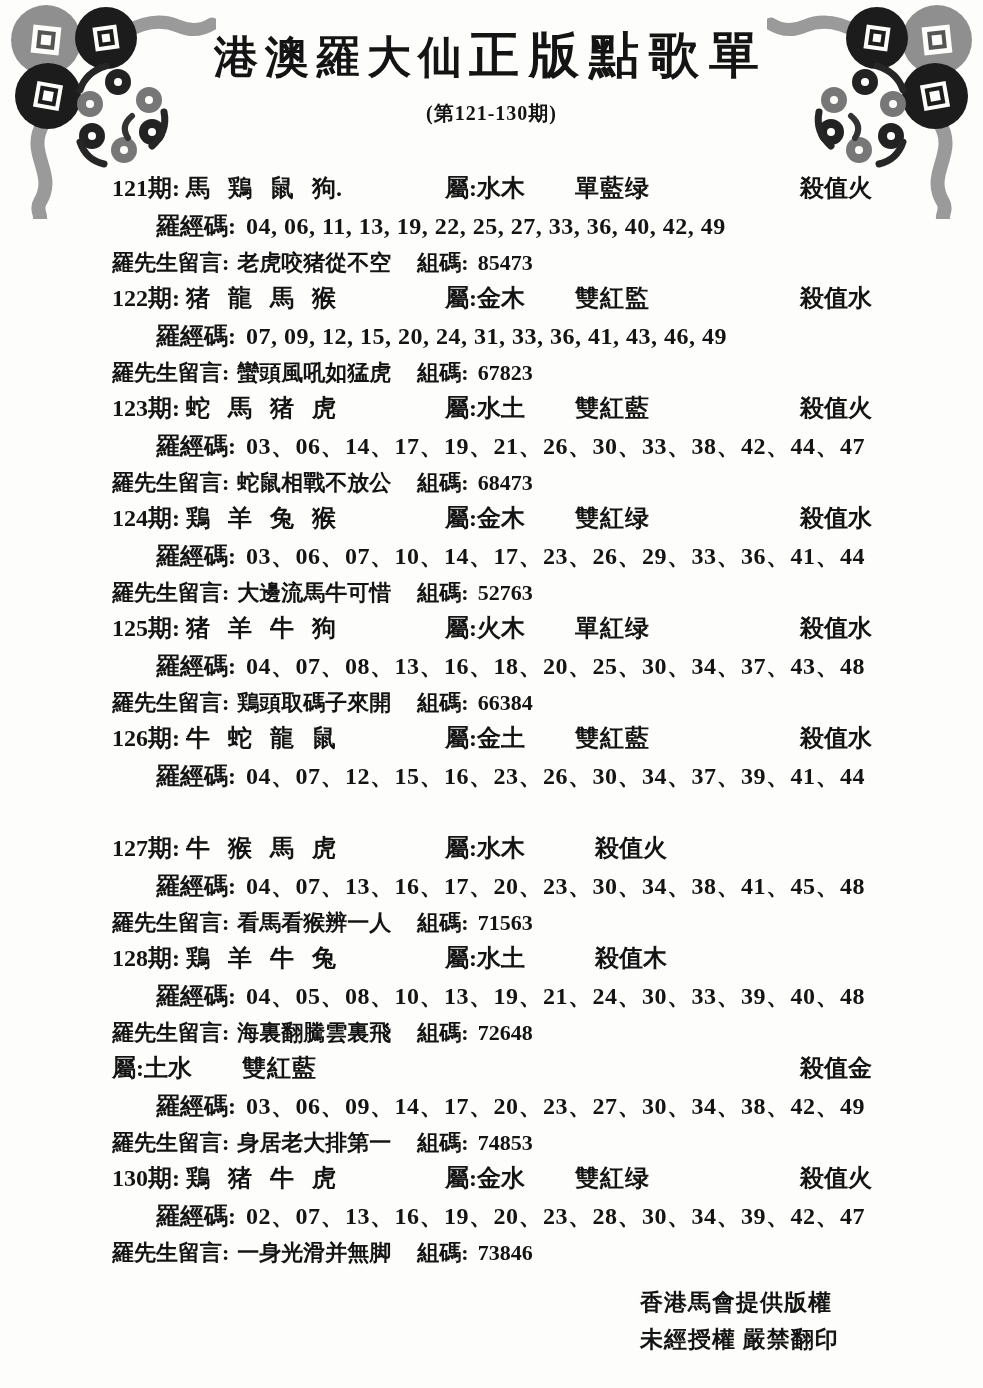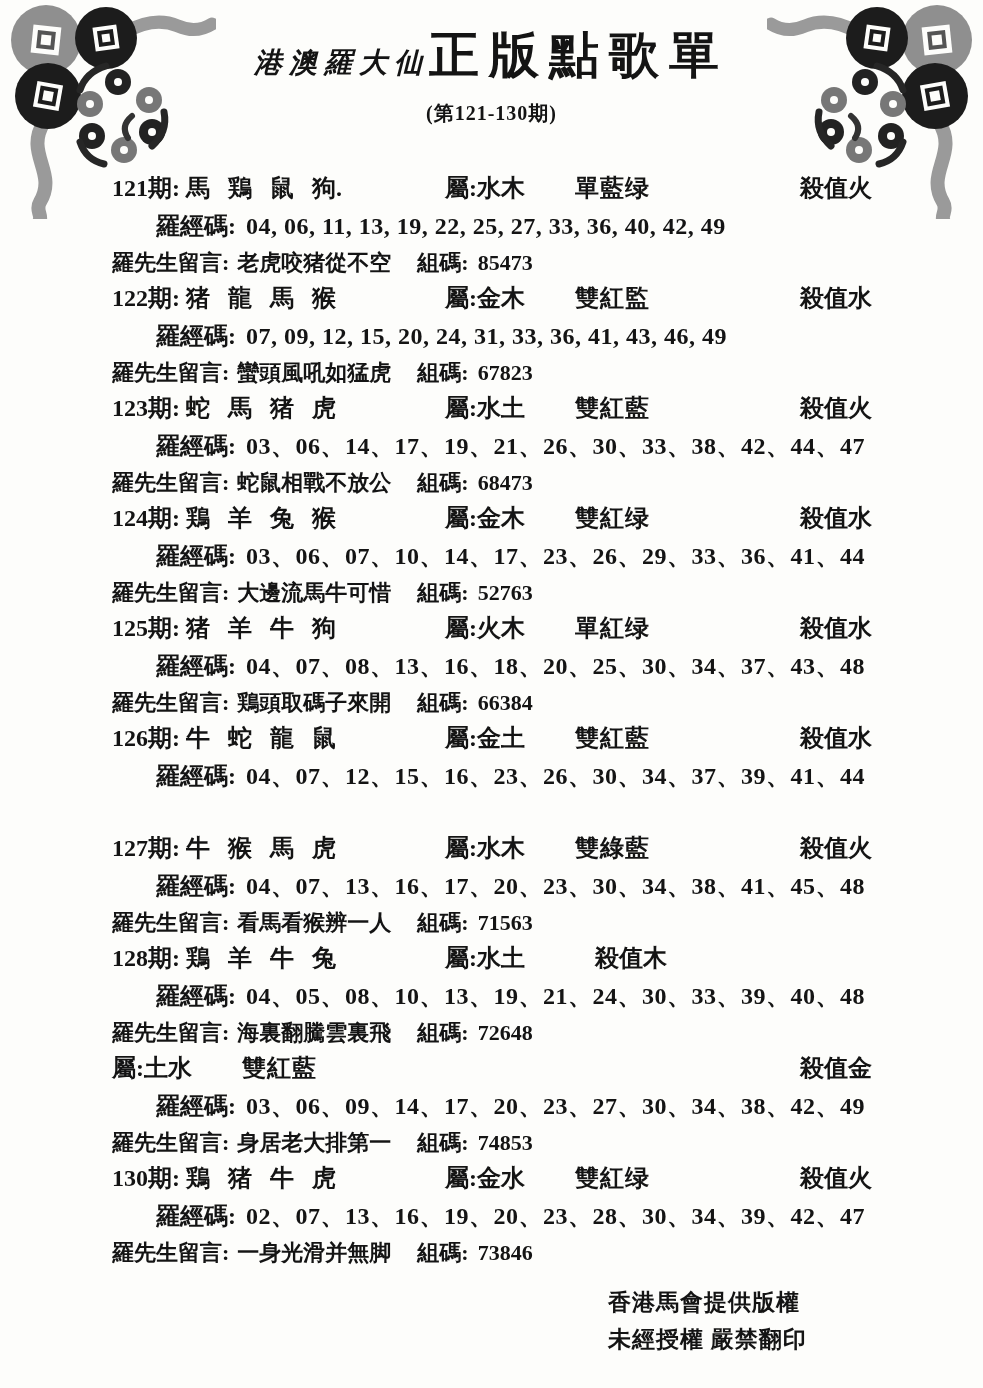--- a/index.html
+++ b/index.html
@@ -12,41 +12,41 @@
     position:relative;width:983px;height:1388px;
     background:#fdfdfb;overflow:hidden;
   }
   
   .corner{position:absolute;top:4px;width:210px;height:215px;}
   .corner.left{left:6px;}
   .corner.right{right:6px;transform:scaleX(-1);}
   
   .header{position:absolute;top:28px;left:0;width:100%;text-align:center;}
   .title{font-weight:bold;white-space:nowrap;line-height:1.1;}
-  .title .t-prefix{font-size:28px;letter-spacing:7px;font-style:italic;}
+  .title .t-prefix{font-size:44px;letter-spacing:7px;}
   .title .t-main{font-size:50px;letter-spacing:10px;}
   .subtitle{margin-top:17px;font-size:20px;font-weight:bold;letter-spacing:1px;}
   
   .main{position:absolute;top:172px;left:112px;width:760px;}
   .period{height:110px;}
   .row{white-space:nowrap;}
   .head{display:flex;align-items:baseline;height:38px;font-size:24px;font-weight:bold;}
   .head .issue{width:333px;}
   .head .animals{word-spacing:12px;margin-left:6px;margin-top:28px;}
   .head .belong{width:130px;}
   .head .colors{flex:1;letter-spacing:1px;}
   .head .kill{width:92px;text-align:right;}
   .code{height:38px;font-size:24px;font-weight:bold;margin-left:44px;}
   .code .codes{margin-left:10px;letter-spacing:0.5px;}
   .msg{height:34px;font-size:22px;font-weight:bold;}
   .msg .msgtext{margin-left:8px;}
   .msg .group{margin-left:26px;}
   .msg .group .gval{margin-left:9px;}
   
-  .footer{position:absolute;top:1284px;left:608px;font-size:23px;font-weight:bold;line-height:37px;letter-spacing:1px;}
+  .footer{position:absolute;top:1284px;left:640px;font-size:23px;font-weight:bold;line-height:37px;letter-spacing:1px;}
 </style>
 </head>
 <body>
 
 <div class="page">
 
   <svg class="corner left" viewBox="0 0 210 215" aria-hidden="true">
     <g stroke="none">
 
       <path d="M120,28 q28,-16 52,-6 q18,8 34,-2" fill="none" stroke="#9a9a9a" stroke-width="13" stroke-linecap="round"></path>
@@ -212,21 +212,20 @@
         </div>
         <div class="row code">
           <span>羅經碼:</span><span class="codes">04、07、12、15、16、23、26、30、34、37、39、41、44</span>
         </div>
       </section>
 
       <section class="period">
         <div class="row head">
           <span class="issue"><span>127期</span><span>:</span><span class="animals">牛 猴 馬 虎</span></span>
           <span class="belong"><span>屬:</span><span>水木</span></span>
-          <span class="colors">雙綠藍</span>
           <span class="kill">殺值火</span>
         </div>
         <div class="row code">
           <span>羅經碼:</span><span class="codes">04、07、13、16、17、20、23、30、34、38、41、45、48</span>
         </div>
         <div class="row msg">
           <span>羅先生留言:</span><span class="msgtext">看馬看猴辨一人</span><span class="group"><span>組碼:</span><span class="gval">71563</span></span>
         </div>
       </section>
 

